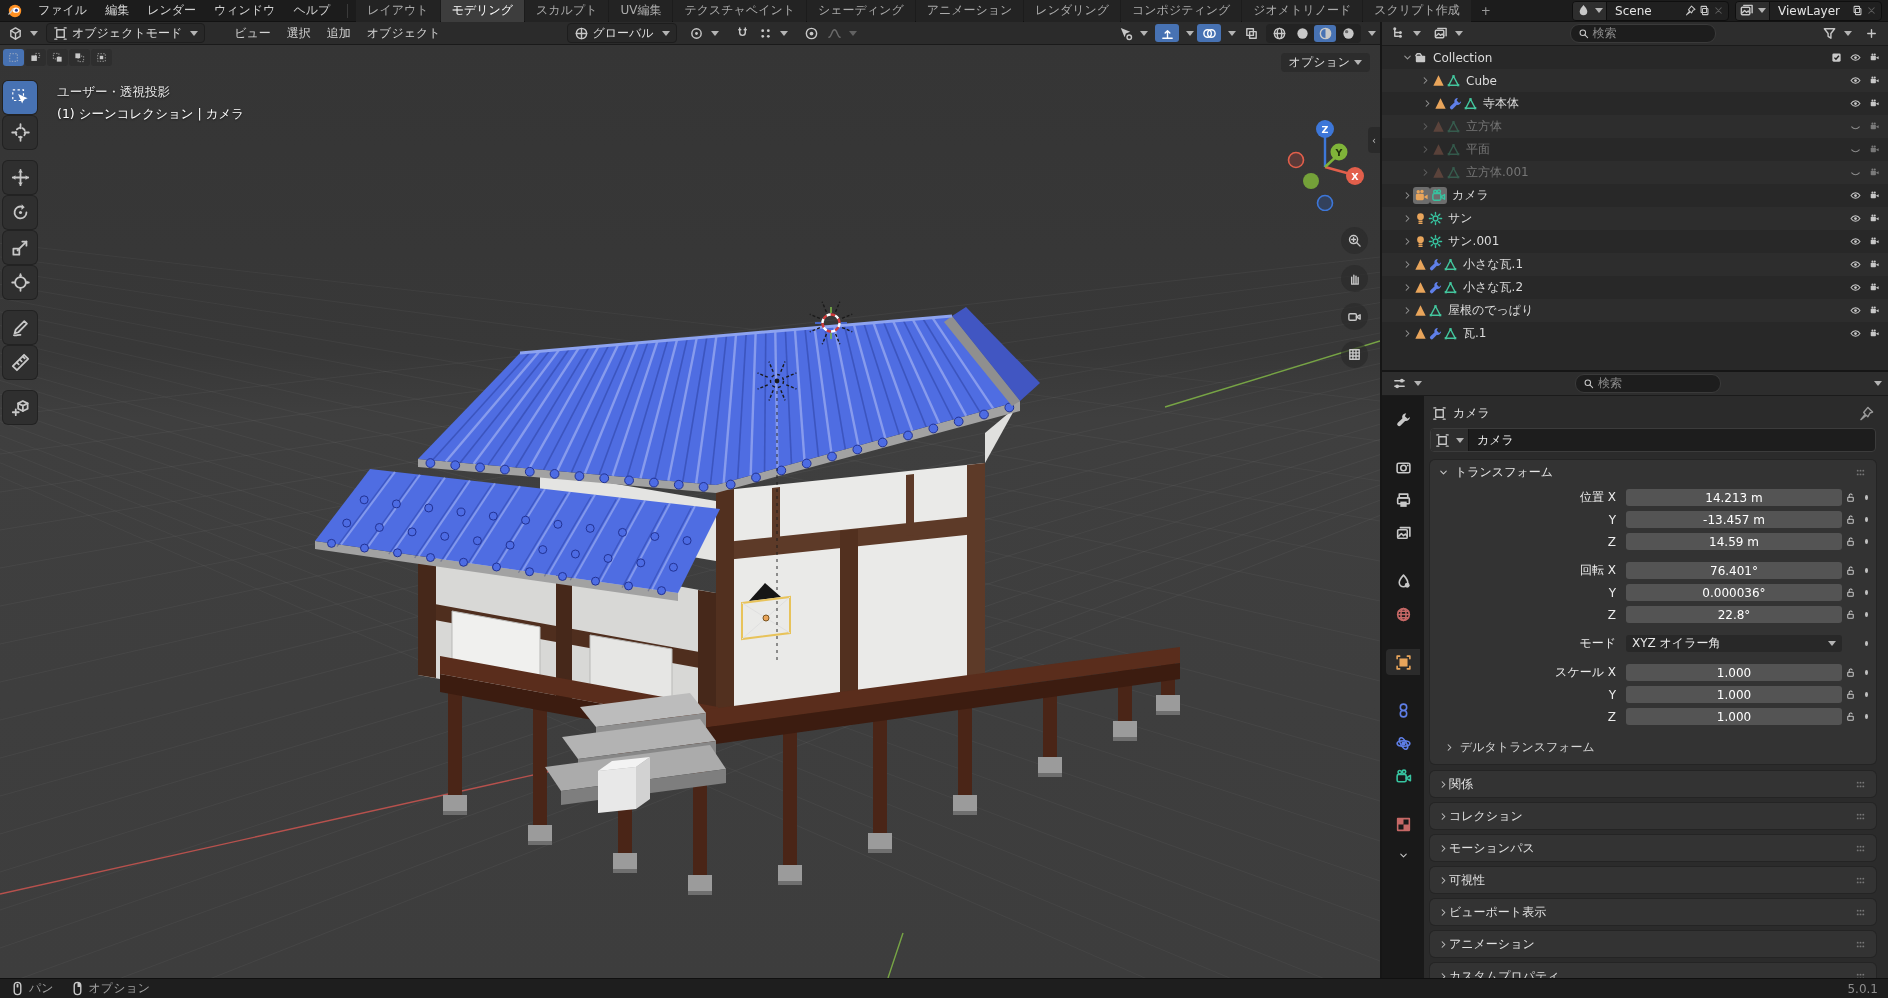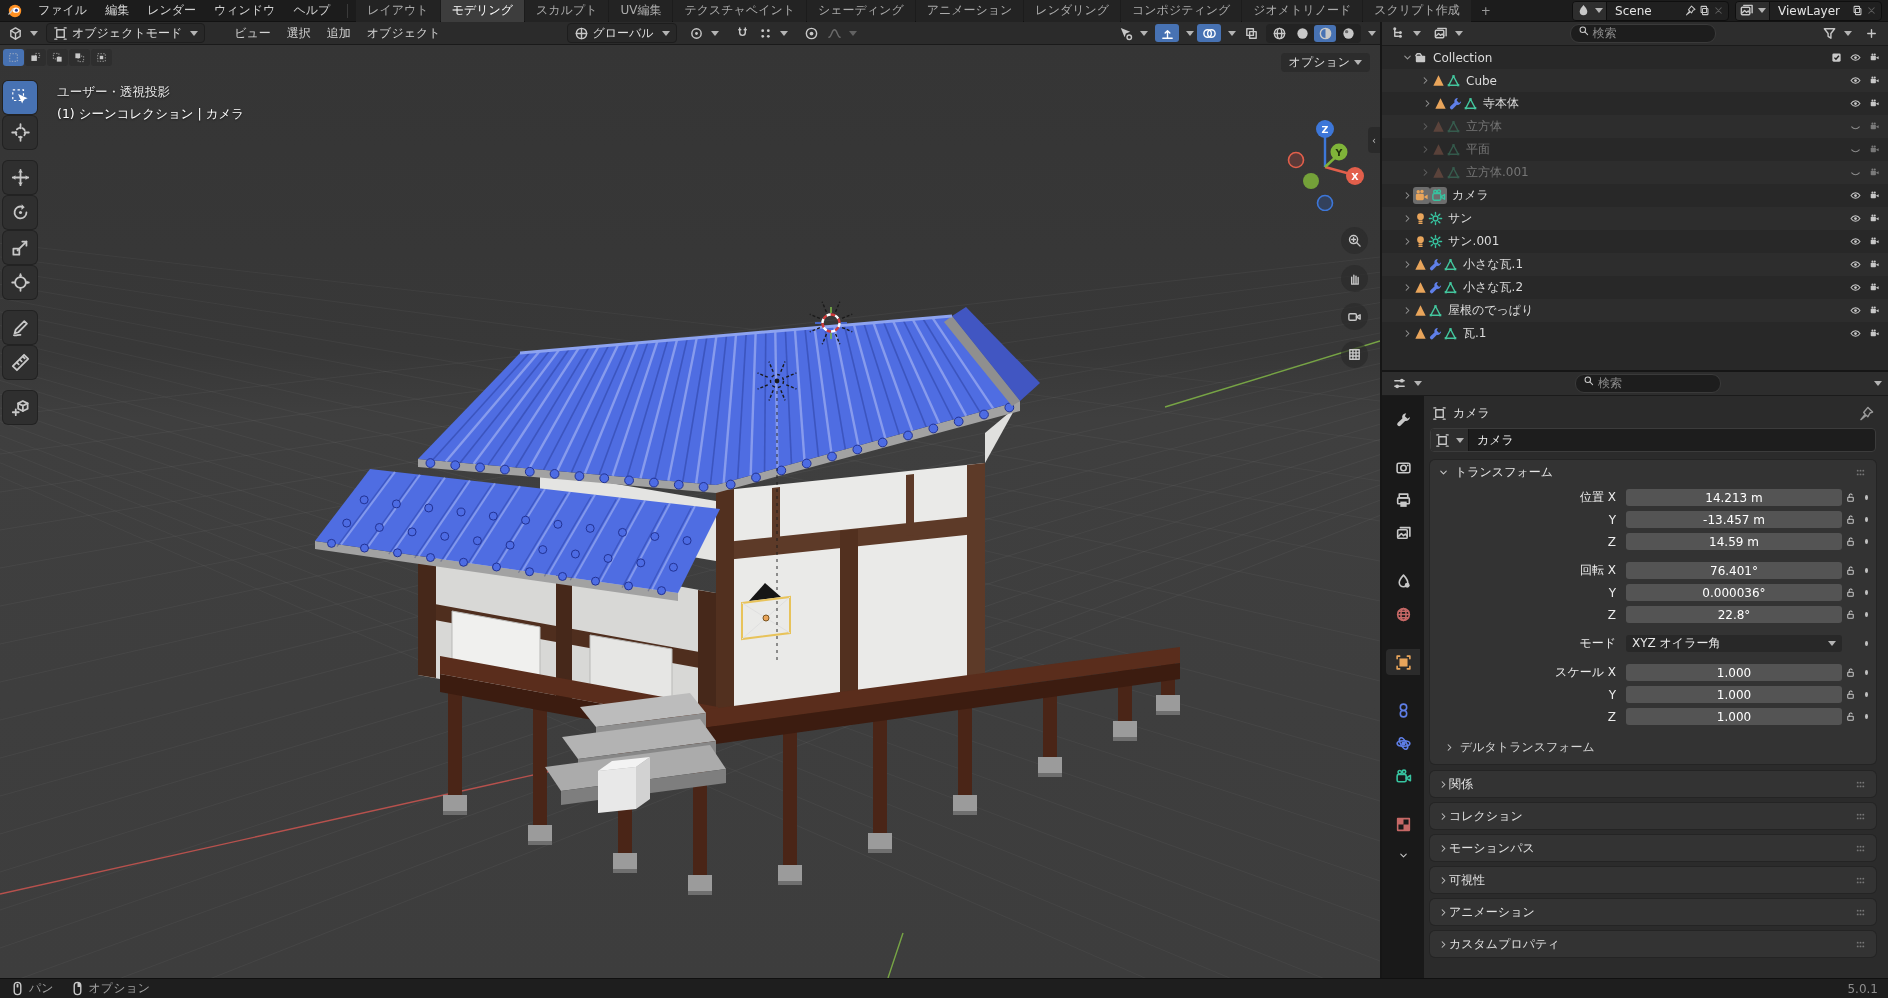--- a/index.html
+++ b/index.html
@@ -66,21 +66,21 @@
                display:flex;align-items:center;padding:0 8px;color:#d8d8d8;}
   .navgizmo{position:absolute;right:12px;top:70px;width:86px;height:96px;}
   .vp-stack{position:absolute;right:12px;display:flex;flex-direction:column;gap:11px;align-items:center;}
   .vp-stack .sbtn{width:27px;height:27px;border-radius:50%;background:rgba(40,40,40,.62);display:flex;align-items:center;justify-content:center;}
   .sidebar-tab{position:absolute;right:0;top:82px;width:12px;height:26px;background:rgba(40,40,40,.8);
                border-radius:4px 0 0 4px;display:flex;align-items:center;justify-content:center;color:#bbb;font-size:10px;}
 
   
   .right-col{position:absolute;left:1380px;top:22px;width:508px;height:956px;background:#282828;border-left:2px solid #161616;box-sizing:border-box;}
   .outliner-hdr,.props-hdr{height:24px;background:#2d2d2d;border-bottom:1px solid #1b1b1b;display:flex;align-items:center;padding:0 5px;box-sizing:border-box;gap:4px;}
-  .searchbox{display:flex;gap:4px;background:#1d1d1d;border:1px solid #3a3a3a;border-radius:9px;height:17px;padding:0 7px;width:130px;color:#8b8b8b;}
+  .searchbox{display:flex;align-items:center;gap:4px;background:#1d1d1d;border:1px solid #3a3a3a;border-radius:9px;height:17px;padding:0 7px;width:130px;color:#8b8b8b;}
   .outliner-rows{height:324px;overflow:hidden;background:#282828;}
   .o-row{height:23px;display:flex;align-items:center;position:relative;padding-right:10px;box-sizing:border-box;}
   .o-row:nth-child(even){background:#2d2d2d;}
   .o-row .lbl{margin-left:5px;color:#dcdcdc;white-space:nowrap;}
   .o-row.dim .lbl{color:#757575;}
   .o-row.dim .i{opacity:.5;}
   .o-row .rights{position:absolute;right:8px;display:flex;gap:8px;}
   .o-chev{width:14px;display:flex;justify-content:center;color:#9a9a9a;}
   .chip-bg{background:#6d6d6d;border-radius:3px;padding:1px;}
   .c-orange{color:#e9a55b;} .c-orange-dim{color:#8a5a4a;} .c-green{color:#43c59d;} .c-greendim{color:#3f8a6e;}
@@ -1835,54 +1835,74 @@
                   </g>
                 </svg>
               </span>
             </div>
             <div class="cpanel">
     <span class="i sm">
                 <svg viewBox="0 0 16 16">
                   <path d="M6 4l4 4-4 4" stroke="currentColor" fill="none" stroke-width="1.5" stroke-linecap="round" stroke-linejoin="round"></path>
                 </svg>
               </span>
-    <span>アニメーション</span>
+    <span>ビューポート表示</span>
     <span class="i dots">
                 <svg viewBox="0 0 16 16">
                   <g fill="currentColor">
                     <circle cx="5" cy="6" r="1"></circle>
                     <circle cx="8" cy="6" r="1"></circle>
                     <circle cx="11" cy="6" r="1"></circle>
                     <circle cx="5" cy="10" r="1"></circle>
                     <circle cx="8" cy="10" r="1"></circle>
                     <circle cx="11" cy="10" r="1"></circle>
                   </g>
                 </svg>
               </span>
             </div>
             <div class="cpanel">
     <span class="i sm">
                 <svg viewBox="0 0 16 16">
                   <path d="M6 4l4 4-4 4" stroke="currentColor" fill="none" stroke-width="1.5" stroke-linecap="round" stroke-linejoin="round"></path>
                 </svg>
               </span>
-    <span>カスタムプロパティ</span>
+    <span>アニメーション</span>
     <span class="i dots">
                 <svg viewBox="0 0 16 16">
                   <g fill="currentColor">
                     <circle cx="5" cy="6" r="1"></circle>
                     <circle cx="8" cy="6" r="1"></circle>
                     <circle cx="11" cy="6" r="1"></circle>
                     <circle cx="5" cy="10" r="1"></circle>
                     <circle cx="8" cy="10" r="1"></circle>
                     <circle cx="11" cy="10" r="1"></circle>
                   </g>
                 </svg>
               </span>
             </div>
+            <div class="cpanel">
+    <span class="i sm">
+                <svg viewBox="0 0 16 16">
+                  <path d="M6 4l4 4-4 4" stroke="currentColor" fill="none" stroke-width="1.5" stroke-linecap="round" stroke-linejoin="round"></path>
+                </svg>
+              </span>
+    <span>カスタムプロパティ</span>
+    <span class="i dots">
+                <svg viewBox="0 0 16 16">
+                  <g fill="currentColor">
+                    <circle cx="5" cy="6" r="1"></circle>
+                    <circle cx="8" cy="6" r="1"></circle>
+                    <circle cx="11" cy="6" r="1"></circle>
+                    <circle cx="5" cy="10" r="1"></circle>
+                    <circle cx="8" cy="10" r="1"></circle>
+                    <circle cx="11" cy="10" r="1"></circle>
+                  </g>
+                </svg>
+              </span>
+            </div>
           </div>
       </div>
     </div>
   </div>
 
   <div class="statusbar">
     <span id="sb-items" class="row" style="gap:16px">
         <span class="status-item">
     <span class="i">
             <svg viewBox="0 0 16 16">

